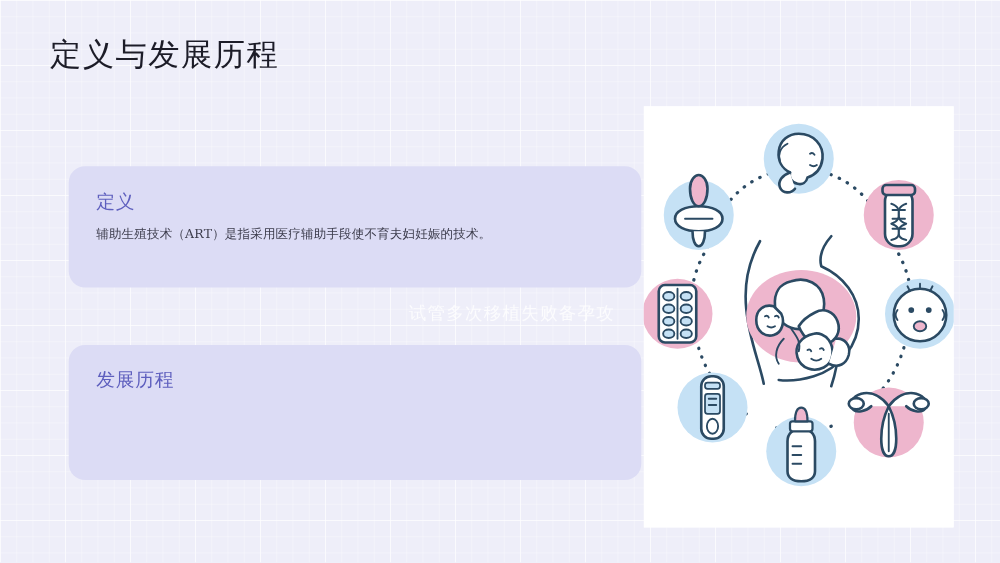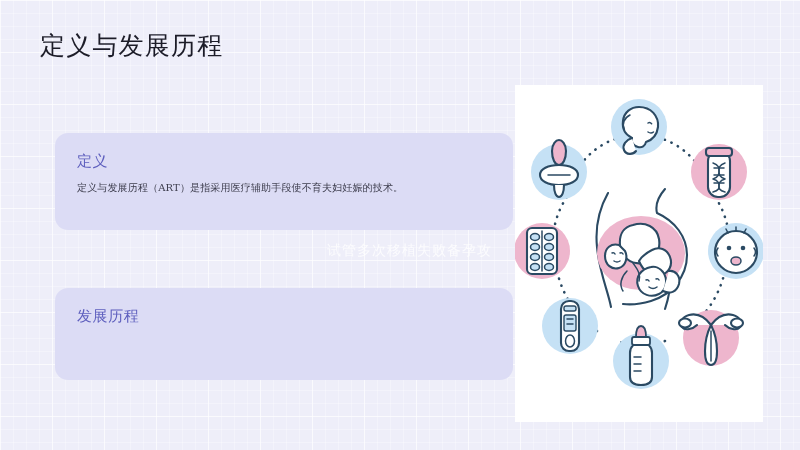--- a/index.html
+++ b/index.html
@@ -35,35 +35,35 @@
   
   #slide-title {
     position: absolute;
     left: 40px;
     top: 31px;
     font-size: 25px;
     line-height: 30px;
     letter-spacing: 1.2px;
     color: #1c1c28;
     font-weight: 400;
-    font-family: Liberation Serif, serif;
+    font-family: Liberation Mono, monospace;
     white-space: nowrap;
   }
 
   
   .card {
     position: absolute;
     left: 55px;
     width: 458px;
     background: #dcdcf5;
     border-radius: 13px;
     padding: 17px 22px 16px 22px;
   }
   #card-definition { top: 133px; height: 97px; }
-  #card-history    { top: 288px; height: 92px; }
+  #card-history    { top: 276px; height: 108px; }
 
   .card-heading {
     font-size: 15px;
     line-height: 22px;
     color: #5e5fbe;
     font-weight: 400;
     font-family: "DejaVu Serif", "Liberation Serif", serif;
     letter-spacing: 0.6px;
     margin-bottom: 6px;
   }
@@ -113,21 +113,21 @@
 </style>
 </head>
 <body>
 
 <div id="slide">
 
   <h1 id="slide-title">定义与发展历程</h1>
 
   <div class="card" id="card-definition">
     <div class="card-heading">定义</div>
-    <div class="card-body">定义与发展历程（ART）是指采用医疗辅助手段使不育夫妇妊娠的技术。</div>
+    <div class="card-body">辅助生殖技术（ART）是指采用医疗辅助手段使不育夫妇妊娠的技术。</div>
   </div>
 
   <div class="card" id="card-history">
     <div class="card-heading">发展历程</div>
   </div>
 
   <div id="watermark">
     <span id="watermark-text">试管多次移植失败备孕攻</span>
   </div>
 

